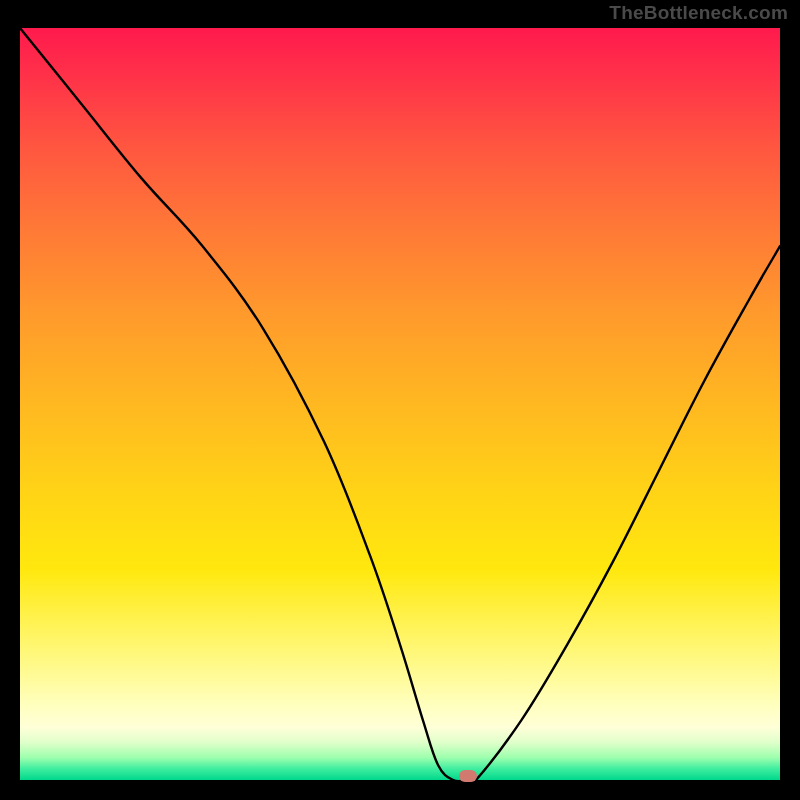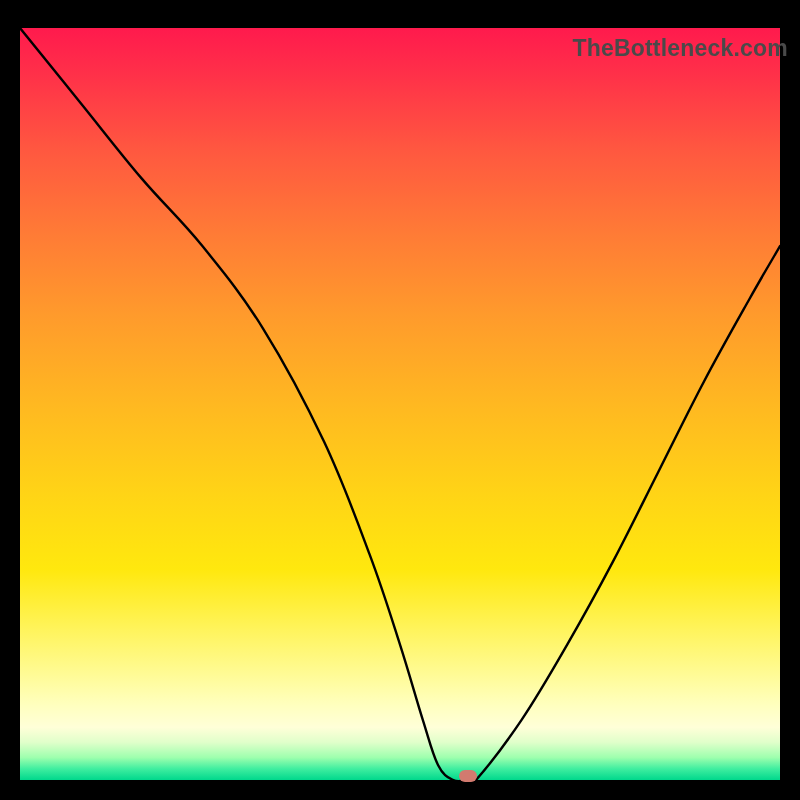--- a/index.html
+++ b/index.html
@@ -15,25 +15,24 @@
     position: relative;
     width: 800px;
     height: 800px;
     background: #000;
   }
   .watermark {
     position: absolute;
     top: 2px;
     right: 12px;
     color: #4a4a4a;
-    font-size: 23px;
+    font-size: 19px;
     font-weight: bold;
     letter-spacing: 0.2px;
     z-index: 10;
-    margin-top: 33px;
   }
   .plot-area {
     position: absolute;
     left: 20px;
     top: 28px;
     width: 760px;
     height: 752px;
     background: linear-gradient(to bottom,
       #ff1a4d 0%,
       #ff3049 6%,

